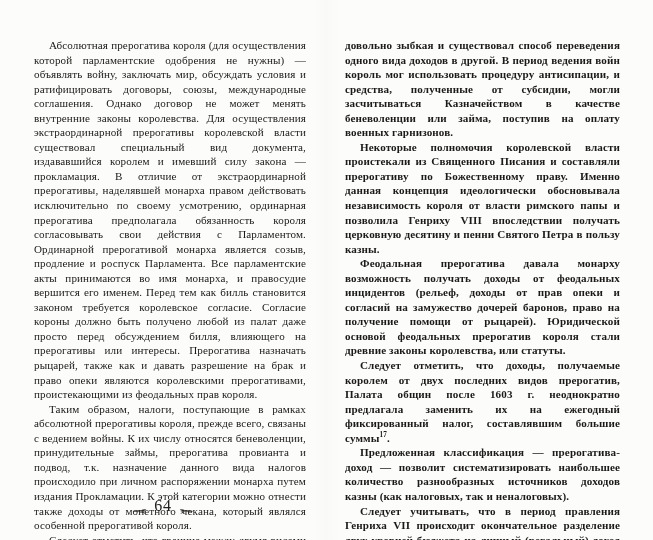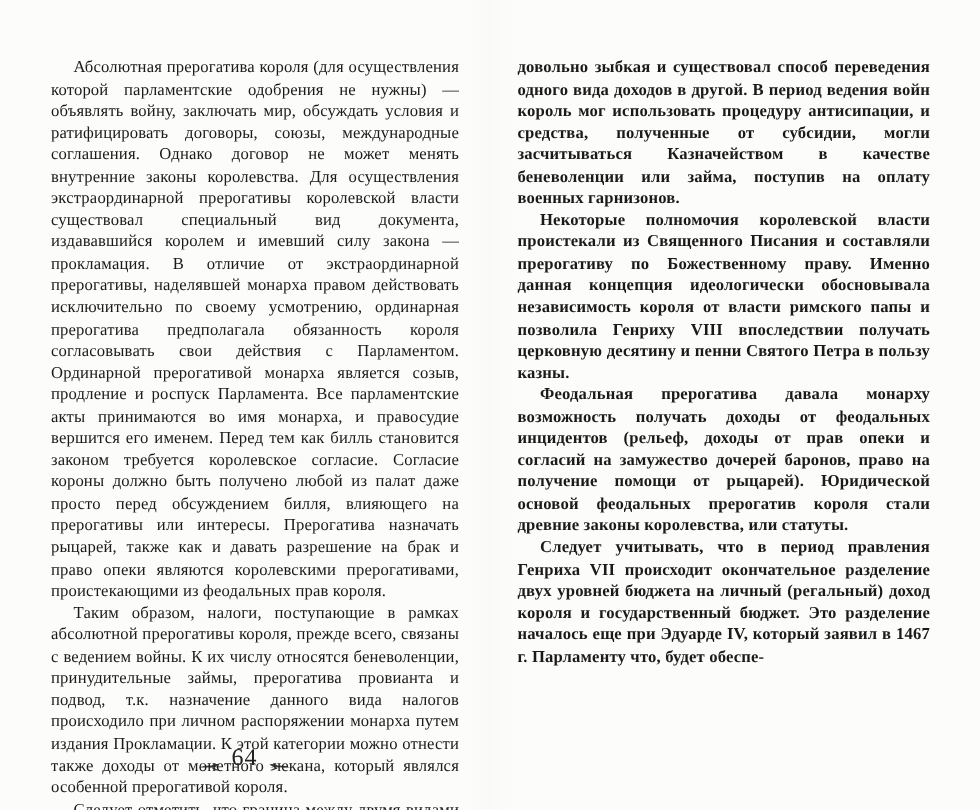--- a/index.html
+++ b/index.html
@@ -151,18 +151,20 @@
         </svg>
       </span>
     </div>
   </div>
 
   <div class="page page-right">
     <div class="textblock">
       <p class="cont">довольно зыбкая и существовал способ переведения одного вида доходов в другой. В период ведения войн король мог использовать процедуру антисипации, и средства, полученные от субсидии, могли засчитываться Казначейством в качестве беневоленции или займа, поступив на оплату военных гарнизонов.</p>
       <p>Некоторые полномочия королевской власти проистекали из Священного Писания и составляли прерогативу по Божественному праву. Именно данная концепция идеологически обосновывала независимость короля от власти римского папы и позволила Генриху VIII впоследствии получать церковную десятину и пенни Святого Петра в пользу казны.</p>
       <p>Феодальная прерогатива давала монарху возможность получать доходы от феодальных инцидентов (рельеф, доходы от прав опеки и согласий на замужество дочерей баронов, право на получение помощи от рыцарей). Юридической основой феодальных прерогатив короля стали древние законы королевства, или статуты.</p>
+      <p><span>Следует отметить, что доходы, получаемые королем от двух последних видов прерогатив, Палата общин после 1603 г. неоднократно предлагала заменить их на ежегодный фиксированный налог, составлявшим большие суммы</span><sup>17</sup><span>.</span></p>
+      <p>Предложенная классификация — прерогатива-доход — позволит систематизировать наибольшее количество разнообразных источников доходов казны (как налоговых, так и неналоговых).</p>
       <p>Следует учитывать, что в период правления Генриха VII происходит окончательное разделение двух уровней бюджета на личный (регальный) доход короля и государственный бюджет. Это разделение началось еще при Эдуарде IV, который заявил в 1467 г. Парламенту что, будет обеспе-</p>
     </div>
 
   </div>
 
 </div>
 
 </body></html>

